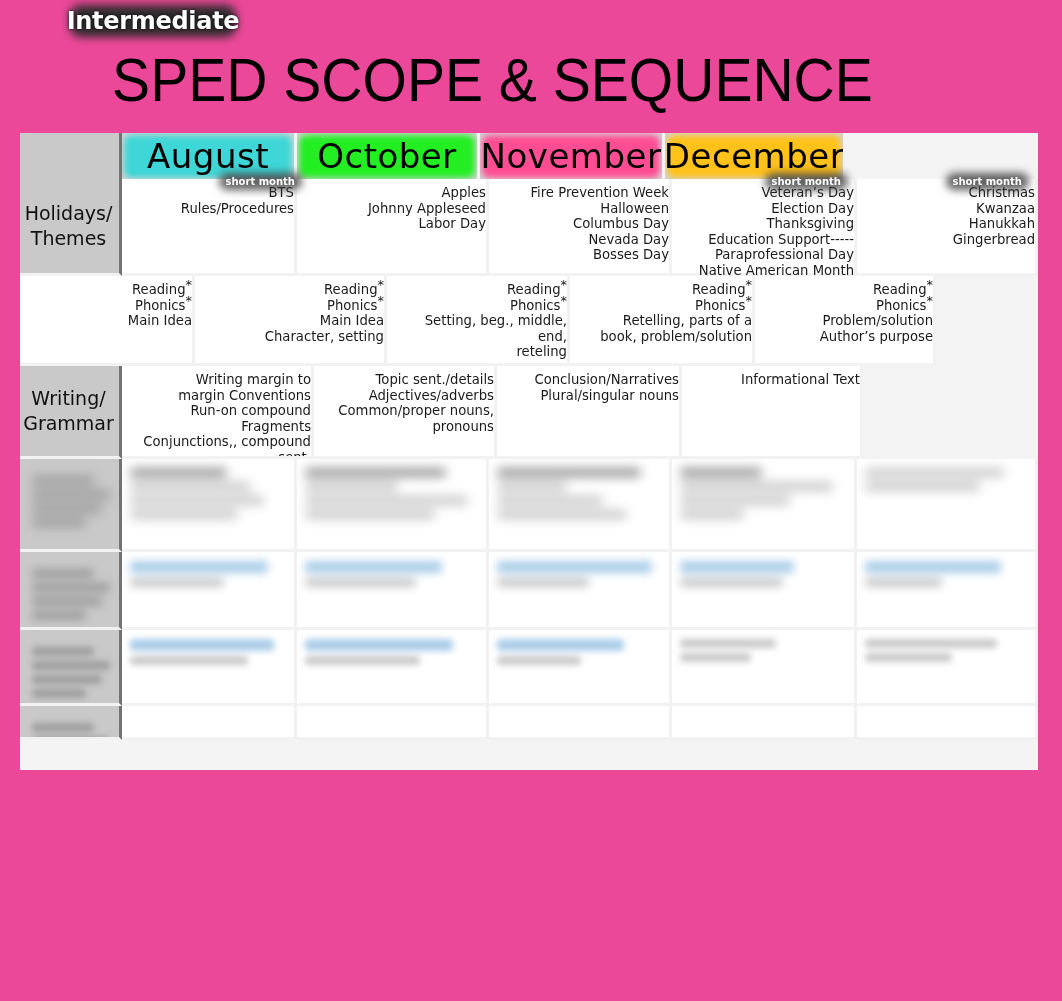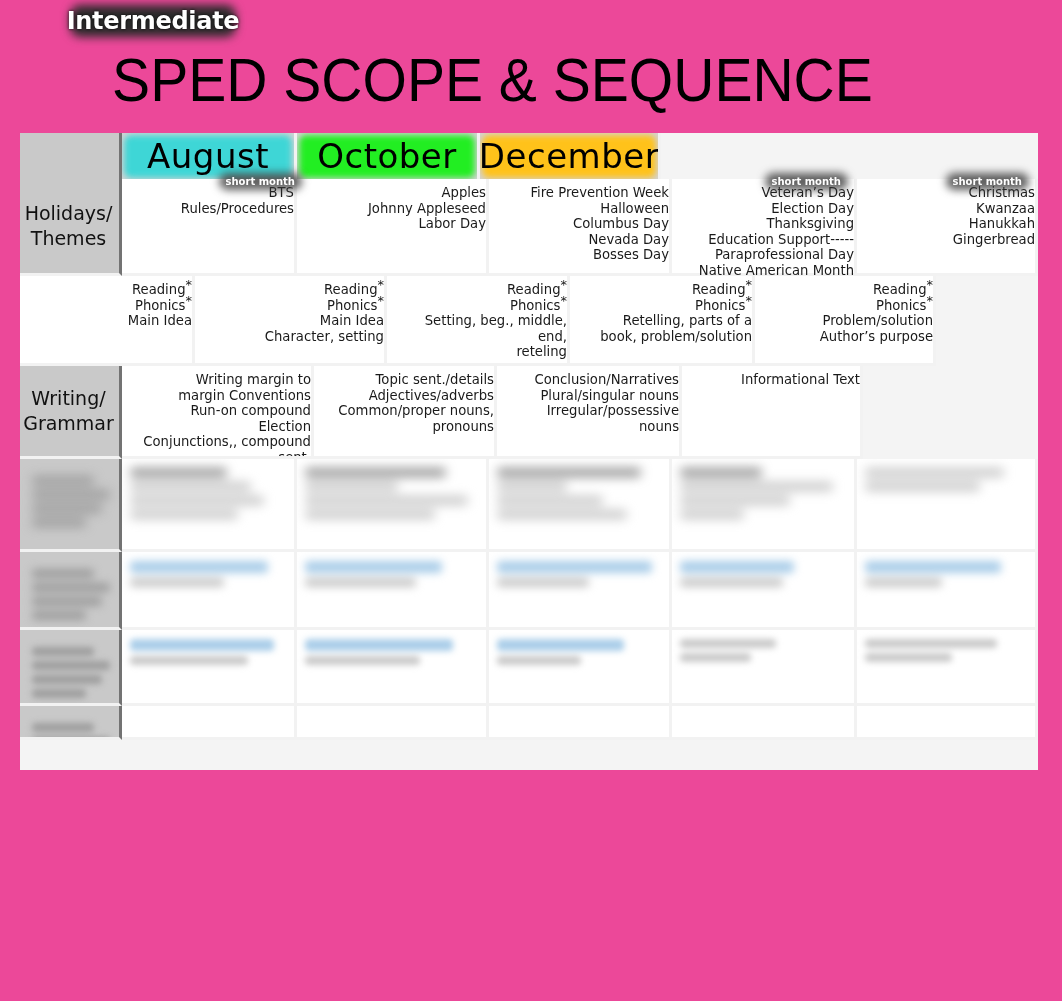--- a/index.html
+++ b/index.html
@@ -208,20 +208,24 @@
       <div class="trow hdr-row">
         <div class="cell label c0"></div>
         <div class="cell c1">
           <div class="month-chip" style="background: rgb(62, 214, 214);"></div>
           <div class="month-name">August</div>
         </div>
         <div class="cell c3">
           <div class="month-chip" style="background: rgb(34, 238, 34);"></div>
           <div class="month-name">October</div>
         </div>
+        <div class="cell c4">
+          <div class="month-chip" style="background: rgb(255, 77, 148);"></div>
+          <div class="month-name">November</div>
+        </div>
         <div class="cell c5">
           <div class="month-chip" style="background: rgb(255, 194, 26);"></div>
           <div class="month-name">December</div>
         </div>
       </div>
       <div class="trow r-holidays">
         <div class="cell label c0">
           <div class="row-label">
             <div>Holidays/</div>
             <div>Themes</div>
@@ -317,37 +321,36 @@
           <div class="row-label">
             <div>Writing/</div>
             <div>Grammar</div>
           </div>
         </div>
         <div class="cell c2">
           <div class="cell-list">
             <div class="li">Writing margin to</div>
             <div class="li">margin Conventions</div>
             <div class="li">Run-on compound</div>
-            <div class="li">Election</div>
+            <div class="li">Fragments</div>
             <div class="li">Conjunctions,, compound sent.</div>
           </div>
         </div>
         <div class="cell c3">
           <div class="cell-list">
             <div class="li">Topic sent./details</div>
             <div class="li">Adjectives/adverbs</div>
             <div class="li">Common/proper nouns,</div>
             <div class="li">pronouns</div>
           </div>
         </div>
         <div class="cell c4">
           <div class="cell-list">
             <div class="li">Conclusion/Narratives</div>
             <div class="li">Plural/singular nouns</div>
-            <div class="li ind">Irregular/possessive nouns</div>
           </div>
         </div>
         <div class="cell c5">
           <div class="cell-list">
             <div class="li">Informational Text</div>
           </div>
         </div>
       </div>
       <div class="trow r-blur1">
         <div class="cell label c0">

